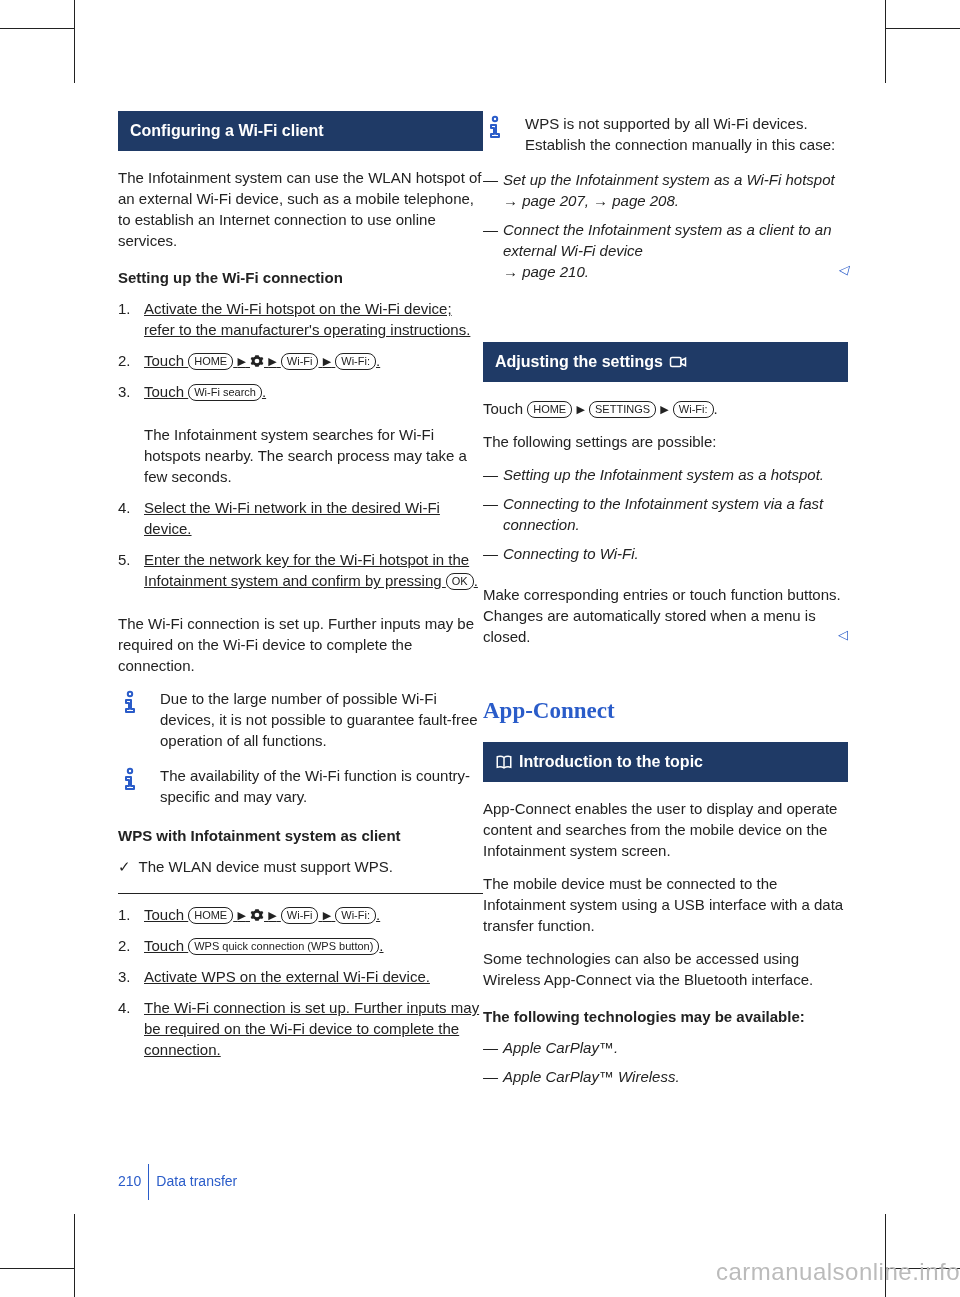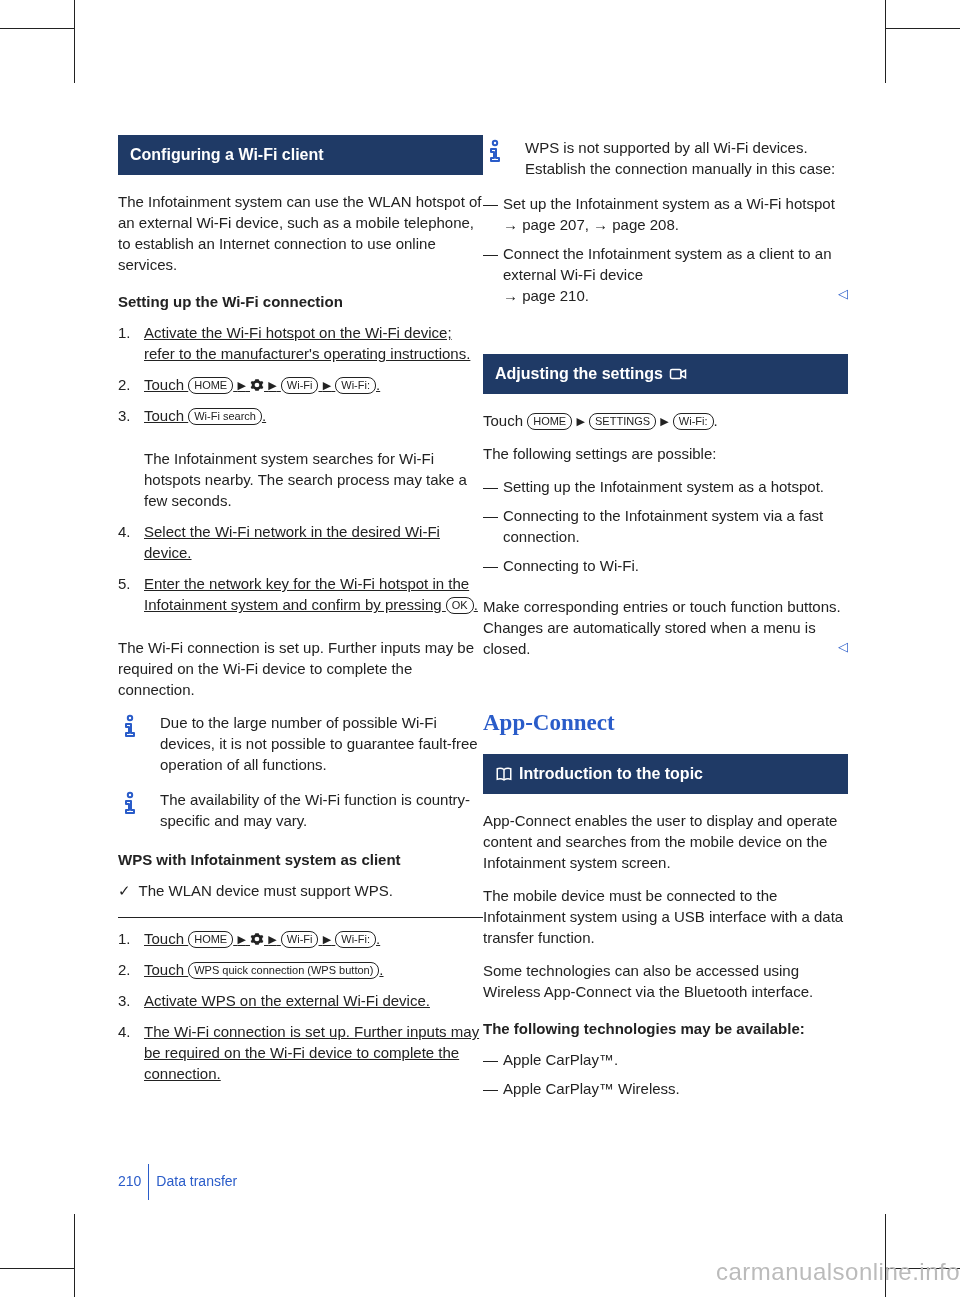--- a/index.html
+++ b/index.html
@@ -26,21 +26,21 @@
   .crop-tl2 { position: absolute; top: 0; left: 55px; width: 20px; height: 28px; border-right: 1px solid #222; }
   .crop-tr { top: 28px; right: 0; width: 75px; height: 55px; border-top: 1px solid #222; border-left: 1px solid #222; }
   .crop-tr2 { position: absolute; top: 0; right: 55px; width: 20px; height: 28px; border-left: 1px solid #222; }
   .crop-bl { bottom: 28px; left: 0; width: 75px; height: 55px; border-bottom: 1px solid #222; border-right: 1px solid #222; }
   .crop-bl2 { position: absolute; bottom: 0; left: 55px; width: 20px; height: 28px; border-right: 1px solid #222; }
   .crop-br { bottom: 28px; right: 0; width: 75px; height: 55px; border-bottom: 1px solid #222; border-left: 1px solid #222; }
   .crop-br2 { position: absolute; bottom: 0; right: 55px; width: 20px; height: 28px; border-left: 1px solid #222; }
 
   .page {
     position: absolute;
-    top: 135px;
+    top: 111px;
     left: 118px;
     width: 730px;
     display: flex;
   }
   .col {
     flex: 1;
     display: flex;
     flex-direction: column;
   }
   .heading-bar {
@@ -62,21 +62,21 @@
     margin: 36px 0 14px 0;
     font-family: Liberation Serif, serif;
   }
   p { margin-bottom: 12px; }
   .sub { font-weight: bold; margin-bottom: 10px; margin-top: 4px; }
   ol { list-style: none; padding: 0; margin-bottom: 12px; }
   ol li { display: flex; margin-bottom: 10px; }
   ol li .num { width: 26px; flex-shrink: 0; }
   ol li .body { flex: 1; text-decoration: underline; }
   .ind { margin-left: 26px; margin-bottom: 10px; }
-  .dash-list { list-style: none; padding: 0; margin-bottom: 12px; }
+  .dash-list { list-style: none; padding: 0; margin-bottom: 12px; font-style: italic; }
   .dash-list li { display: flex; margin-bottom: 8px; }
   .dash-list li::before { content: "—"; width: 20px; flex-shrink: 0; }
   .dash-list li .body { flex: 1; }
   .check-row { display: flex; gap: 8px; margin-bottom: 10px; align-items: flex-start; }
   .check-row .ck { flex-shrink: 0; }
   .hr { border: none; border-top: 1px solid #222; margin: 6px 0 10px 0; }
   .note { position: relative; padding-left: 42px; margin-bottom: 14px; }
   .note .info-icon {
     position: absolute; left: 0; top: 2px;
     width: 28px; height: 28px;
@@ -258,21 +258,21 @@
       </span>
         </li>
       <li>
           <span class="body">
         <span>Connect the Infotainment system as a client to an external Wi-Fi device </span><br><span class="arrow">→</span><span> page 210.</span>
         <span class="end-tri">◁</span>
       </span>
         </li>
     </ul>
 
-    <div class="heading-bar" style="margin-top:28px">
+    <div class="heading-bar" style="margin-top:40px">
       <span>Adjusting the settings </span>
       <svg class="icon-svg" viewBox="0 0 24 24">
           <rect x="2" y="6" width="14" height="12" rx="2" fill="none" stroke="#fff" stroke-width="2"></rect>
           <path d="M16 10l6-3v10l-6-3z" fill="none" stroke="#fff" stroke-width="2"></path>
         </svg>
     </div>
     <p>
       <span>Touch </span><span class="btn-pill">HOME</span>
       <span class="tri">▶</span>
       <span class="btn-pill">SETTINGS</span>

